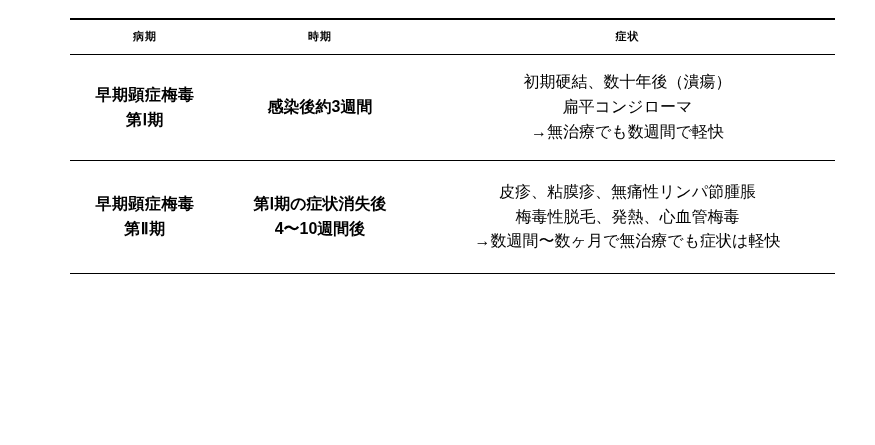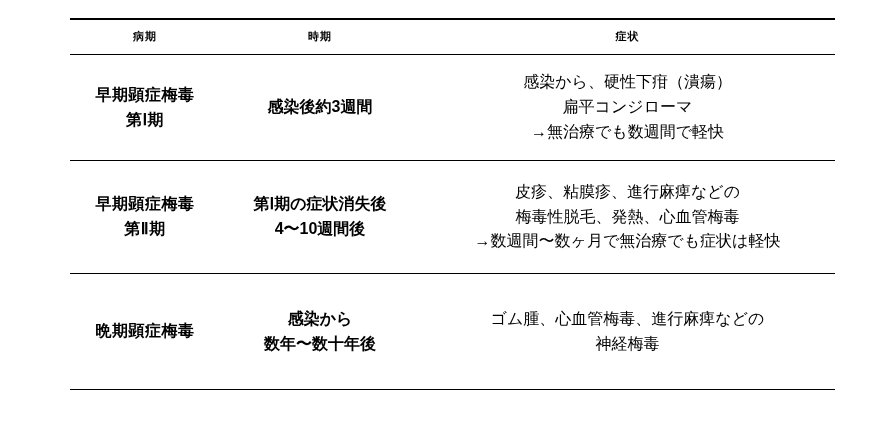--- a/index.html
+++ b/index.html
@@ -105,49 +105,36 @@
       <tbody>
         <tr class="body-row row-h1">
           <td class="cell-stage">
             <span class="line">早期顕症梅毒</span>
             <span class="line">第Ⅰ期</span>
           </td>
           <td class="cell-time">
             <span class="line">感染後約3週間</span>
           </td>
           <td class="cell-symp">
-            <span class="line">感染から、硬性下疳（潰瘍）</span>
+            <span class="line">初期硬結、数十年後（潰瘍）</span>
             <span class="line">扁平コンジローマ</span>
             <span class="line">→無治療でも数週間で軽快</span>
           </td>
         </tr>
         <tr class="body-row row-h2">
           <td class="cell-stage">
             <span class="line">早期顕症梅毒</span>
             <span class="line">第Ⅱ期</span>
           </td>
           <td class="cell-time">
             <span class="line">第Ⅰ期の症状消失後</span>
             <span class="line">4〜10週間後</span>
           </td>
           <td class="cell-symp">
-            <span class="line">皮疹、粘膜疹、進行麻痺などの</span>
+            <span class="line">皮疹、粘膜疹、無痛性リンパ節腫脹</span>
             <span class="line">梅毒性脱毛、発熱、心血管梅毒</span>
             <span class="line">→数週間〜数ヶ月で無治療でも症状は軽快</span>
-          </td>
-        </tr>
-        <tr class="body-row row-h3">
-          <td class="cell-stage">
-            <span class="line">晩期顕症梅毒</span>
-          </td>
-          <td class="cell-time">
-            <span class="line">感染から</span>
-            <span class="line">数年〜数十年後</span>
-          </td>
-          <td class="cell-symp">
-            <span class="line">ゴム腫、心血管梅毒、進行麻痺などの</span>
-            <span class="line">神経梅毒</span>
           </td>
         </tr>
       </tbody>
     </table>
   </div>
 </div>
 
 </body></html>

